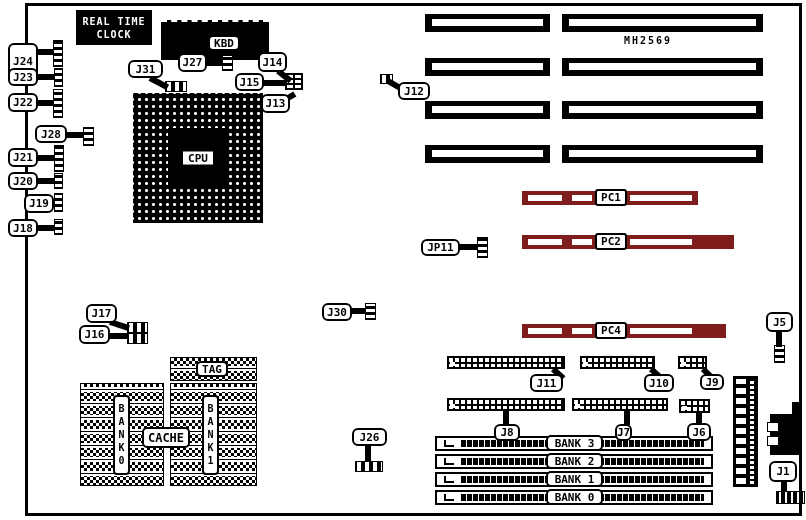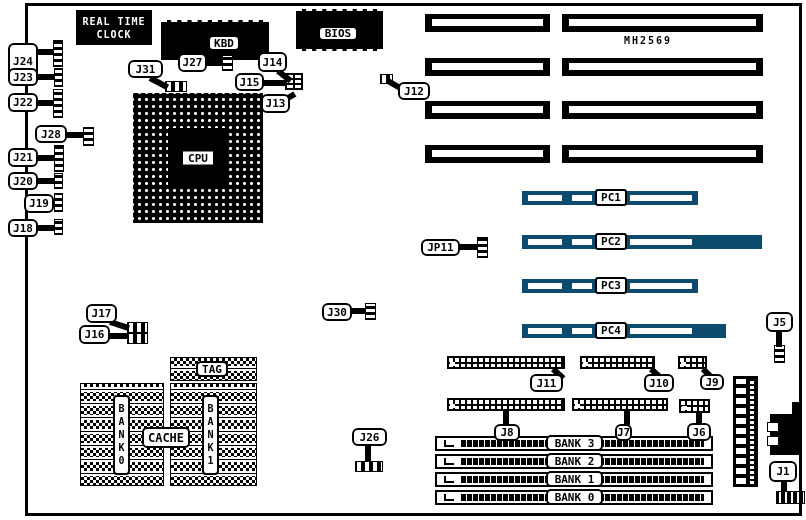--- a/index.html
+++ b/index.html
@@ -14,21 +14,21 @@
              font-weight:bold;font-size:11px;display:flex;align-items:center;justify-content:center;
              box-sizing:border-box;z-index:5;}
   .co{position:absolute;background:#fff;border:2px solid #000;border-radius:6px;
       font-weight:bold;font-size:11px;display:flex;align-items:center;justify-content:center;
       box-sizing:border-box;z-index:6;}
   .ptr{position:absolute;background:#000;z-index:4;transform-origin:0 50%;}
   
   .isa{position:absolute;background:#000;height:18px;}
   .isa::after{content:"";position:absolute;left:7px;right:7px;top:5px;height:7px;background:#fff;}
   
-  .pci{position:absolute;background:#0c4a6e;height:14px;}
+  .pci{position:absolute;background:#7f1d1d;height:14px;}
   .pci .s{position:absolute;top:4px;height:6px;background:#fff;}
   
   .hdr2{position:absolute;background-color:#fff;border:2px solid #000;box-sizing:border-box;
         background-image:linear-gradient(#000,#000),repeating-linear-gradient(90deg,transparent 0 4px,#000 4px 6px);
         background-size:100% 2px,auto;background-position:0 50%,0 0;background-repeat:no-repeat,repeat;}
   .p1{position:absolute;left:1px;bottom:1px;width:5px;height:4px;background:#fff;z-index:2;}
   
   .vh{position:absolute;background-color:#000;border:1px solid #000;
       background-image:repeating-linear-gradient(0deg,#fff 1px 4px,#000 4px 7px);}
   .hh{position:absolute;background-color:#000;border:1px solid #000;
@@ -85,23 +85,20 @@
     <div class="rtc-text">
       <span>REAL TIME</span>
         <span>CLOCK</span>
     </div>
   </div>
 
   <div class="blk dash-top" style="left:161px;top:20px;width:108px;height:40px;box-sizing:border-box;">
     <div class="chiplabel" style="left:47px;top:13px;width:32px;height:16px;">KBD</div>
   </div>
 
-  <div class="blk" style="left:296px;top:9px;width:87px;height:42px;box-sizing:border-box;border-top:2px dashed #fff;border-bottom:2px dashed #fff;">
-    <div class="chiplabel" style="left:22px;top:15px;width:40px;height:15px;">BIOS</div>
-  </div>
 
   <div class="cpu" style="left:97px;top:93px;width:130px;height:130px;">
     <div class="cpu-core"></div>
     <div class="chiplabel" style="left:50%;top:50%;transform:translate(-50%,-50%);width:34px;height:17px;border-radius:2px;">CPU</div>
   </div>
 
   <div class="model" style="left:624px;top:35px;">MH2569</div>
 
   <div class="isa" style="left:425px;top:14px;width:125px;"></div>
   <div class="isa" style="left:562px;top:14px;width:201px;"></div>
@@ -111,31 +108,25 @@
   <div class="isa" style="left:562px;top:101px;width:201px;"></div>
   <div class="isa" style="left:425px;top:145px;width:125px;"></div>
   <div class="isa" style="left:562px;top:145px;width:201px;"></div>
 
   <div class="pci" style="left:522px;top:191px;width:176px;">
     <div class="s" style="left:6px;width:34px;"></div>
       <div class="s" style="left:50px;width:20px;"></div>
       <div class="s" style="left:108px;width:62px;"></div>
     <div class="chiplabel" style="left:73px;top:-2px;width:32px;height:17px;border-radius:3px;">PC1</div>
   </div>
-  <div class="pci" style="left:522px;top:235px;width:212px;padding-left:28px;">
+  <div class="pci" style="left:522px;top:235px;width:212px;">
     <div class="s" style="left:6px;width:34px;"></div>
       <div class="s" style="left:50px;width:20px;"></div>
       <div class="s" style="left:108px;width:62px;"></div>
     <div class="chiplabel" style="left:73px;top:-2px;width:32px;height:17px;border-radius:3px;">PC2</div>
-  </div>
-  <div class="pci" style="left:522px;top:279px;width:176px;">
-    <div class="s" style="left:6px;width:34px;"></div>
-      <div class="s" style="left:50px;width:20px;"></div>
-      <div class="s" style="left:108px;width:62px;"></div>
-    <div class="chiplabel" style="left:73px;top:-2px;width:32px;height:17px;border-radius:3px;">PC3</div>
   </div>
   <div class="pci" style="left:522px;top:324px;width:176px;padding-left:28px;">
     <div class="s" style="left:6px;width:34px;"></div>
       <div class="s" style="left:50px;width:20px;"></div>
       <div class="s" style="left:108px;width:62px;"></div>
     <div class="chiplabel" style="left:73px;top:-2px;width:32px;height:17px;border-radius:3px;">PC4</div>
   </div>
 
   <div class="vh" style="left:53px;top:40px;width:8px;height:25px;"></div>
   <div class="vh" style="left:54px;top:68px;width:7px;height:17px;"></div>

